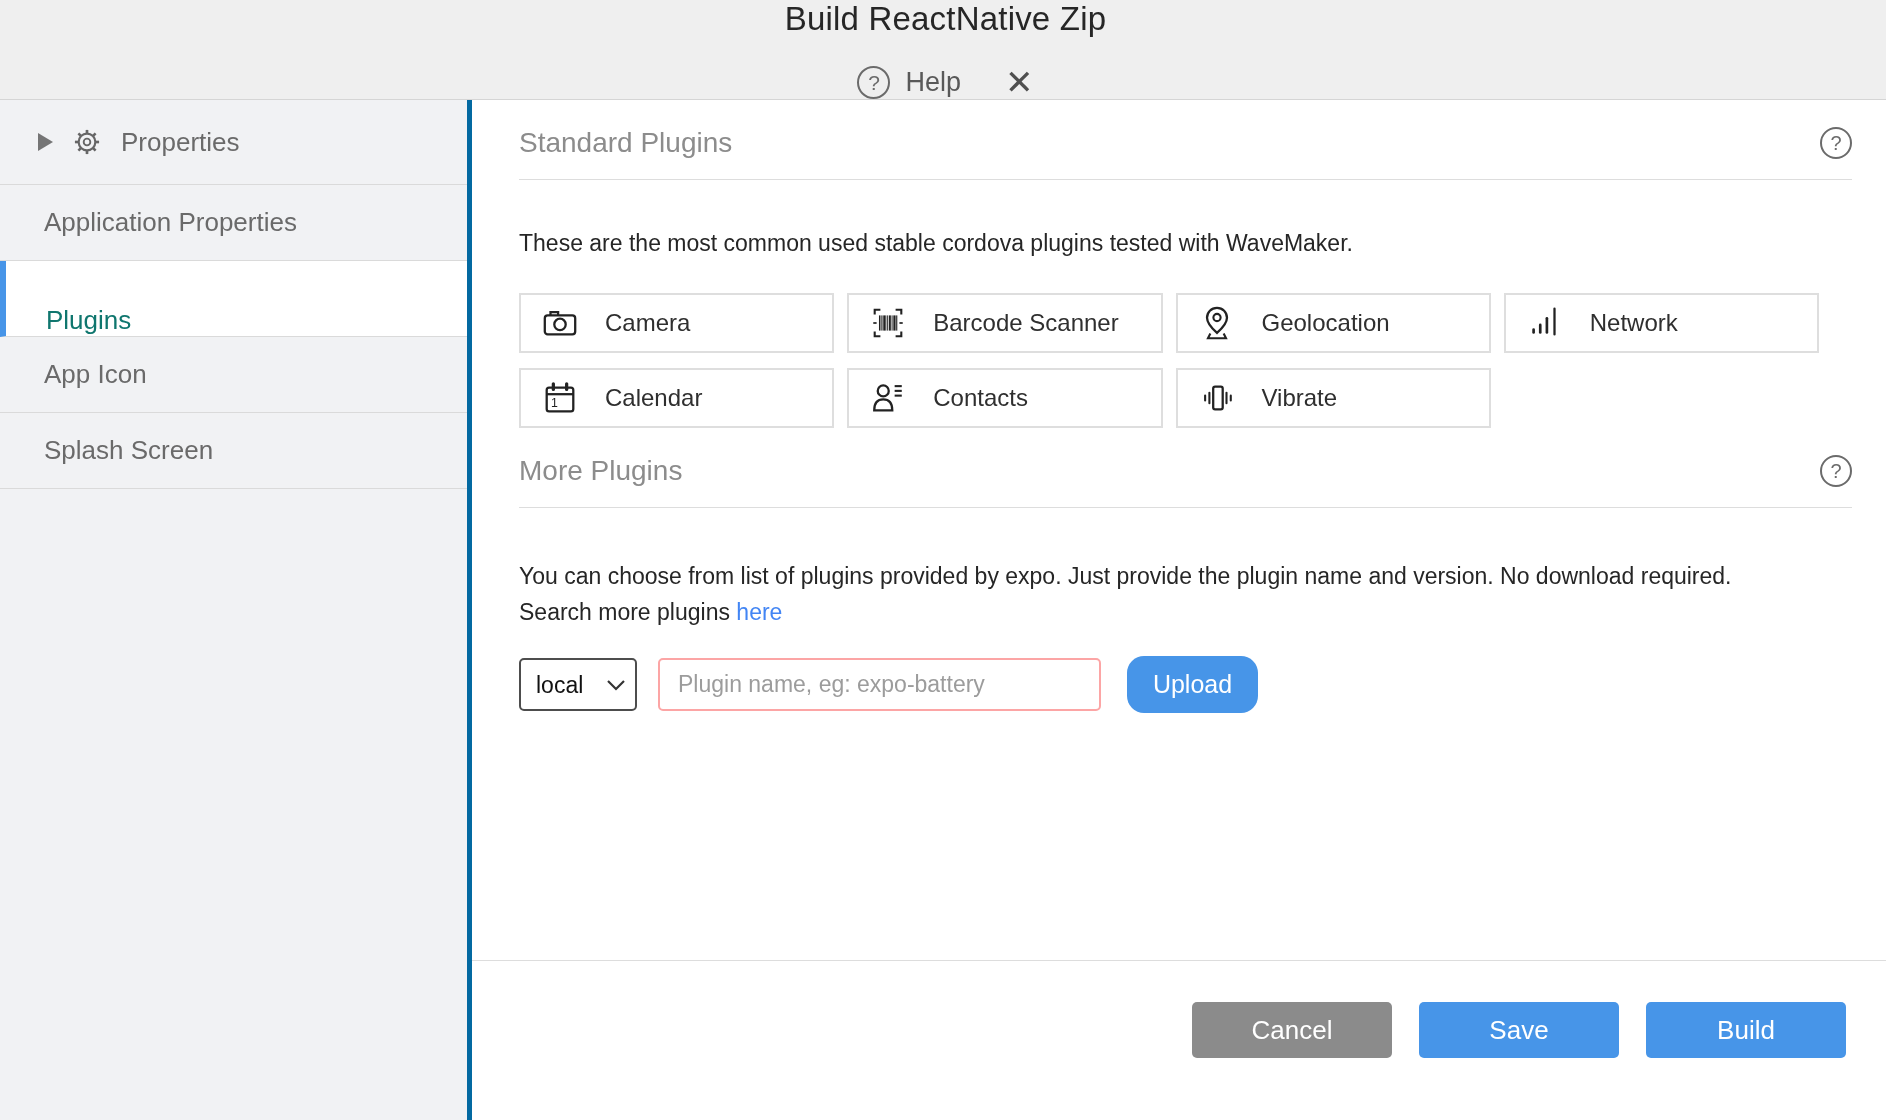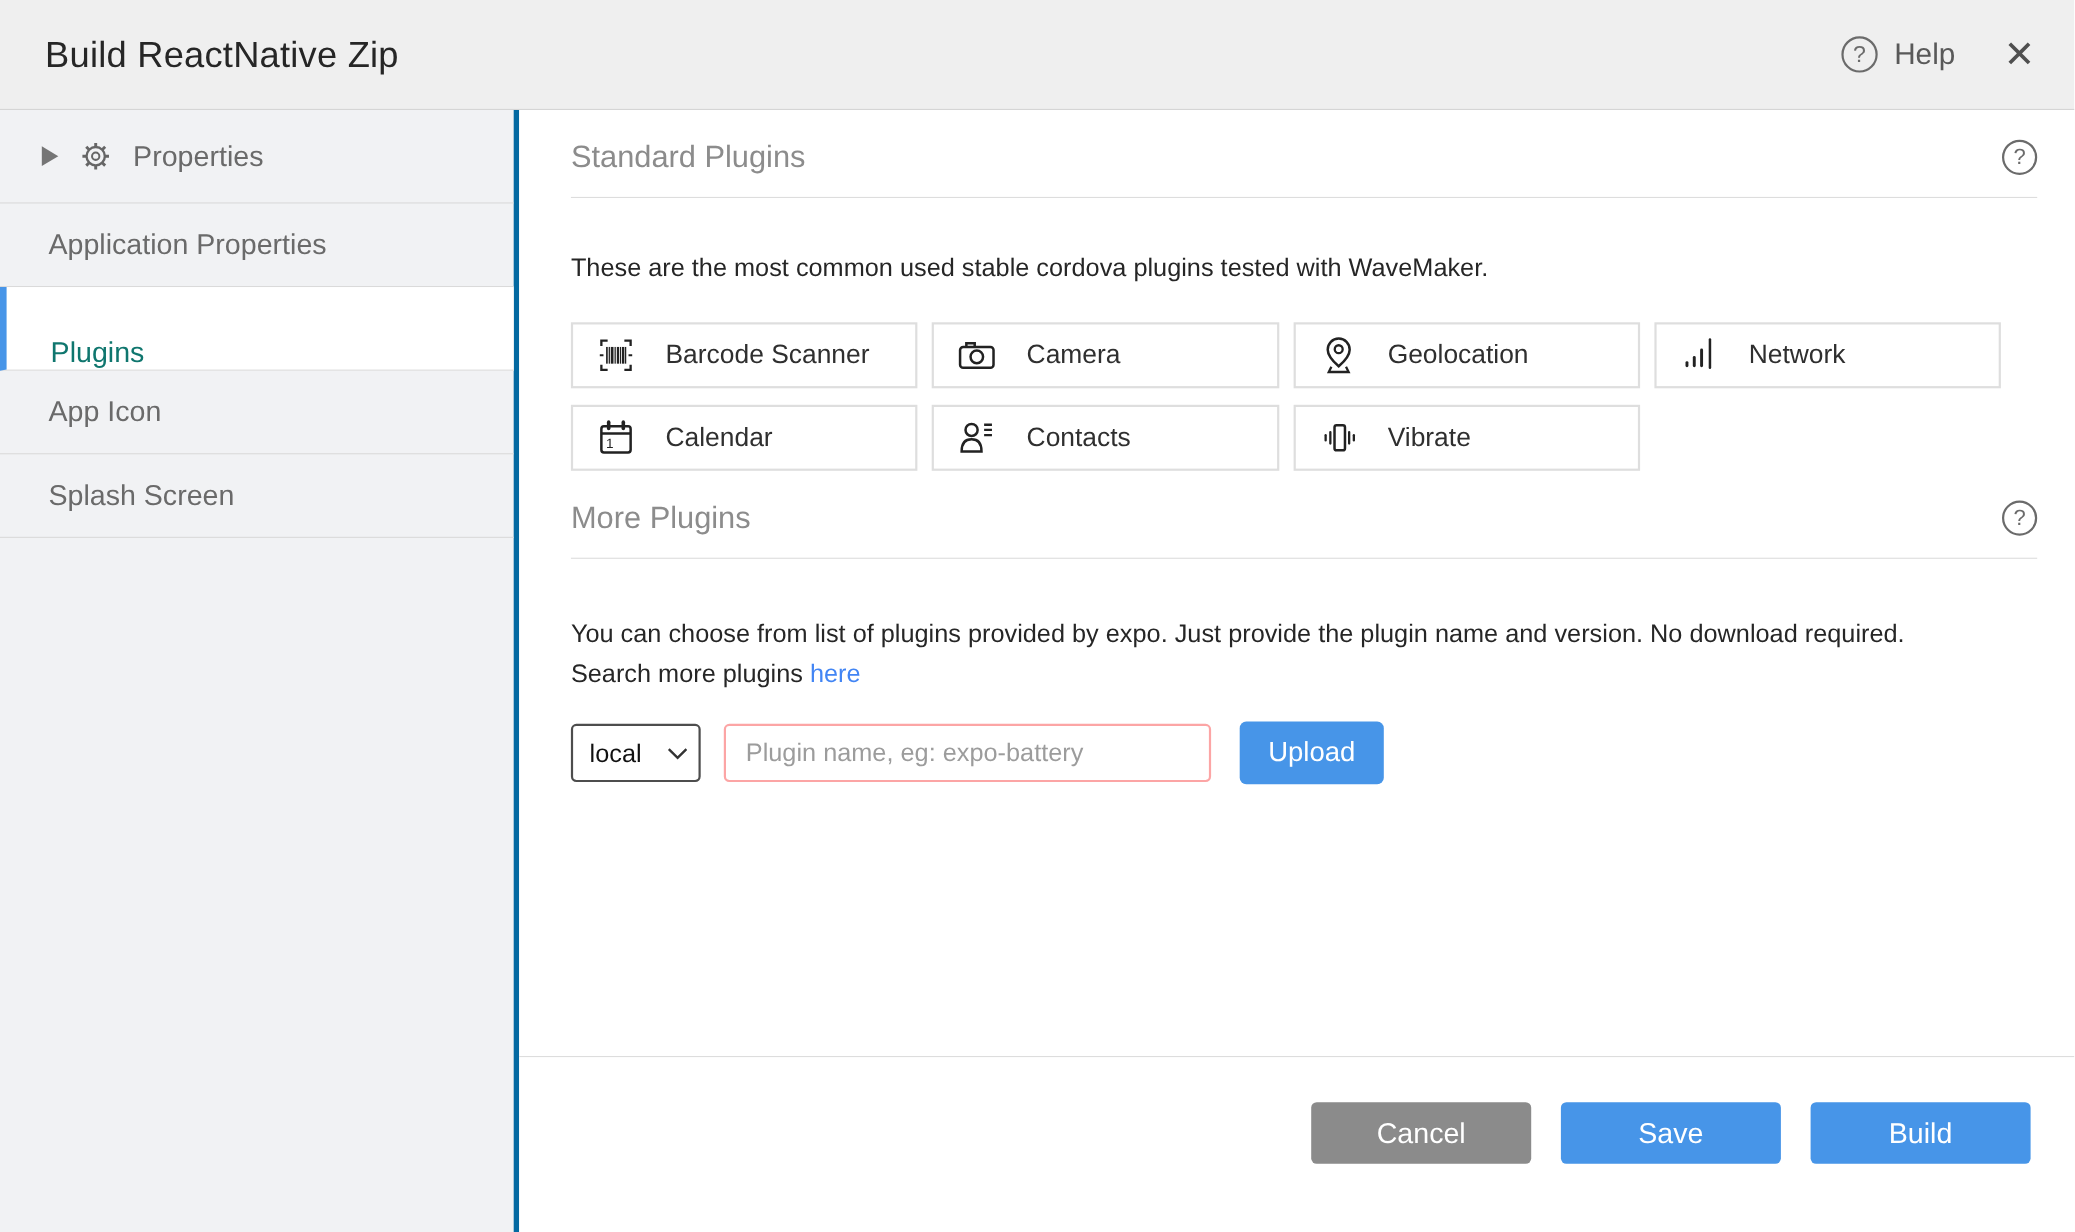--- a/index.html
+++ b/index.html
@@ -2,21 +2,21 @@
 <html style="--accent-blue: #4795e8; --cancel-gray: #8b8b8b; --link-blue: #4285f4;"><head>
 <meta charset="utf-8">
 <style>
   * { box-sizing: border-box; margin: 0; padding: 0; }
   html, body { background: #fff; }
   body { font-family: "Liberation Sans", "DejaVu Sans", sans-serif; }
   .app { position: relative; width: 1886px; height: 1120px; overflow: hidden; background: #fff; }
 
   
   .topbar { height: 100px; background: #efefef; border-bottom: 1px solid #d5d5d5;
-            display: flex; align-items: center; justify-content: space-between; padding: 0 36px 0 41px; }
+            display: flex; align-items: center; justify-content: space-between; padding: 0 36px 0 41px; flex-direction: column; }
   .topbar h1 { font-size: 33px; font-weight: 500; color: #262626; letter-spacing: 0.2px; }
   .topbar-right { display: flex; align-items: center; }
   .help-group { display: flex; align-items: center; gap: 15px; cursor: pointer; }
   .qcircle { width: 33px; height: 33px; border: 2px solid #6b6b6b; border-radius: 50%;
              display: flex; align-items: center; justify-content: center;
              font-size: 21px; color: #6b6b6b; line-height: 1; flex: 0 0 auto; }
   .help-label { font-size: 27px; color: #595959; }
   .close-x { font-size: 34px; color: #4f4f4f; margin-left: 44px; cursor: pointer; line-height: 1;
              font-family: "DejaVu Sans", sans-serif; }
 
@@ -55,21 +55,21 @@
   .select-wrap select { width: 100%; height: 100%; border: 2px solid #4d4d4d; border-radius: 5px;
                         background: #fff; font-size: 23px; color: #111; padding: 0 30px 0 15px;
                         appearance: none; -webkit-appearance: none; font-family: inherit; cursor: pointer; }
   .select-wrap .chev { position: absolute; right: 12px; top: 22px; pointer-events: none; }
   .plugin-input { width: 443px; height: 53px; margin-left: 21px; border: 2px solid #fca5a5; border-radius: 5px;
                   padding: 0 18px; font-size: 23px; color: #333; font-family: inherit; outline: none; }
   .plugin-input::placeholder { color: #9c9c9c; }
   .btn { border: none; color: #fff; font-family: inherit; cursor: pointer; }
   .btn.blue { background: var(--accent-blue, #4795e8); }
   .btn.gray { background: var(--cancel-gray, #8b8b8b); }
-  .upload-btn { margin-left: 26px; width: 131px; height: 57px; border-radius: 6px; font-size: 25px; }
+  .upload-btn { margin-left: 26px; width: 131px; height: 57px; border-radius: 17px; font-size: 25px; }
 
   .main-footer { position: absolute; left: 0; right: 0; top: 860px; border-top: 1px solid #ddd; }
   .footer-btns { display: flex; justify-content: flex-end; gap: 27px; padding: 41px 40px 0 0; }
   .footer-btns .btn { width: 200px; height: 56px; border-radius: 5px; font-size: 26px; }
 </style>
 </head>
 <body>
 
 <div class="app">
 
@@ -129,20 +129,29 @@
             <span>?</span>
           </span>
       </div>
       <div class="rule"></div>
 
       <p class="desc">These are the most common used stable cordova plugins tested with WaveMaker.</p>
 
       <div class="cards">
 
         <div class="card">
+          <svg width="38" height="38" viewBox="0 0 40 40" fill="none" stroke="#222" stroke-width="2.4">
+            <path d="M10 12 V8.5 H18 V12"></path>
+            <rect x="4" y="12" width="32" height="20" rx="3"></rect>
+            <circle cx="20" cy="21.5" r="6"></circle>
+          </svg>
+          <span>Camera</span>
+        </div>
+
+        <div class="card">
           <svg width="38" height="38" viewBox="0 0 40 40" fill="none" stroke="#222" stroke-width="2.2">
             <path d="M6 11 V6 H12"></path>
               <path d="M28 6 H34 V11"></path>
               <path d="M34 29 V34 H28"></path>
               <path d="M12 34 H6 V29"></path>
             <line x1="4.5" y1="20" x2="8" y2="20" stroke-width="1.8"></line>
               <line x1="32" y1="20" x2="35.5" y2="20" stroke-width="1.8"></line>
             <g fill="#222" stroke="none">
               <rect x="10.5" y="12" width="1.6" height="16"></rect>
                 <rect x="13" y="12" width="1.2" height="16"></rect>
@@ -152,29 +161,20 @@
                 <rect x="23.8" y="12" width="1" height="16"></rect>
               <rect x="25.6" y="12" width="2.4" height="16"></rect>
                 <rect x="28.6" y="12" width="1.2" height="16"></rect>
             </g>
           </svg>
           <span>Barcode Scanner</span>
         </div>
 
         <div class="card">
           <svg width="38" height="38" viewBox="0 0 40 40" fill="none" stroke="#222" stroke-width="2.4">
-            <path d="M10 12 V8.5 H18 V12"></path>
-            <rect x="4" y="12" width="32" height="20" rx="3"></rect>
-            <circle cx="20" cy="21.5" r="6"></circle>
-          </svg>
-          <span>Camera</span>
-        </div>
-
-        <div class="card">
-          <svg width="38" height="38" viewBox="0 0 40 40" fill="none" stroke="#222" stroke-width="2.4">
             <path d="M20 4 C14 4 9.5 8.6 9.5 14.6 C9.5 21 16 27 20 30.5 C24 27 30.5 21 30.5 14.6 C30.5 8.6 26 4 20 4 Z"></path>
             <circle cx="20" cy="14.2" r="3.8" stroke-width="2.2"></circle>
             <path d="M13 31 L10.5 36 H29.5 L27 31" stroke-width="2.2"></path>
           </svg>
           <span>Geolocation</span>
         </div>
 
         <div class="card">
           <svg width="38" height="38" viewBox="0 0 40 40" fill="none" stroke="#222" stroke-linecap="round">
             <line x1="8" y1="27" x2="8" y2="30" stroke-width="2.8"></line>

